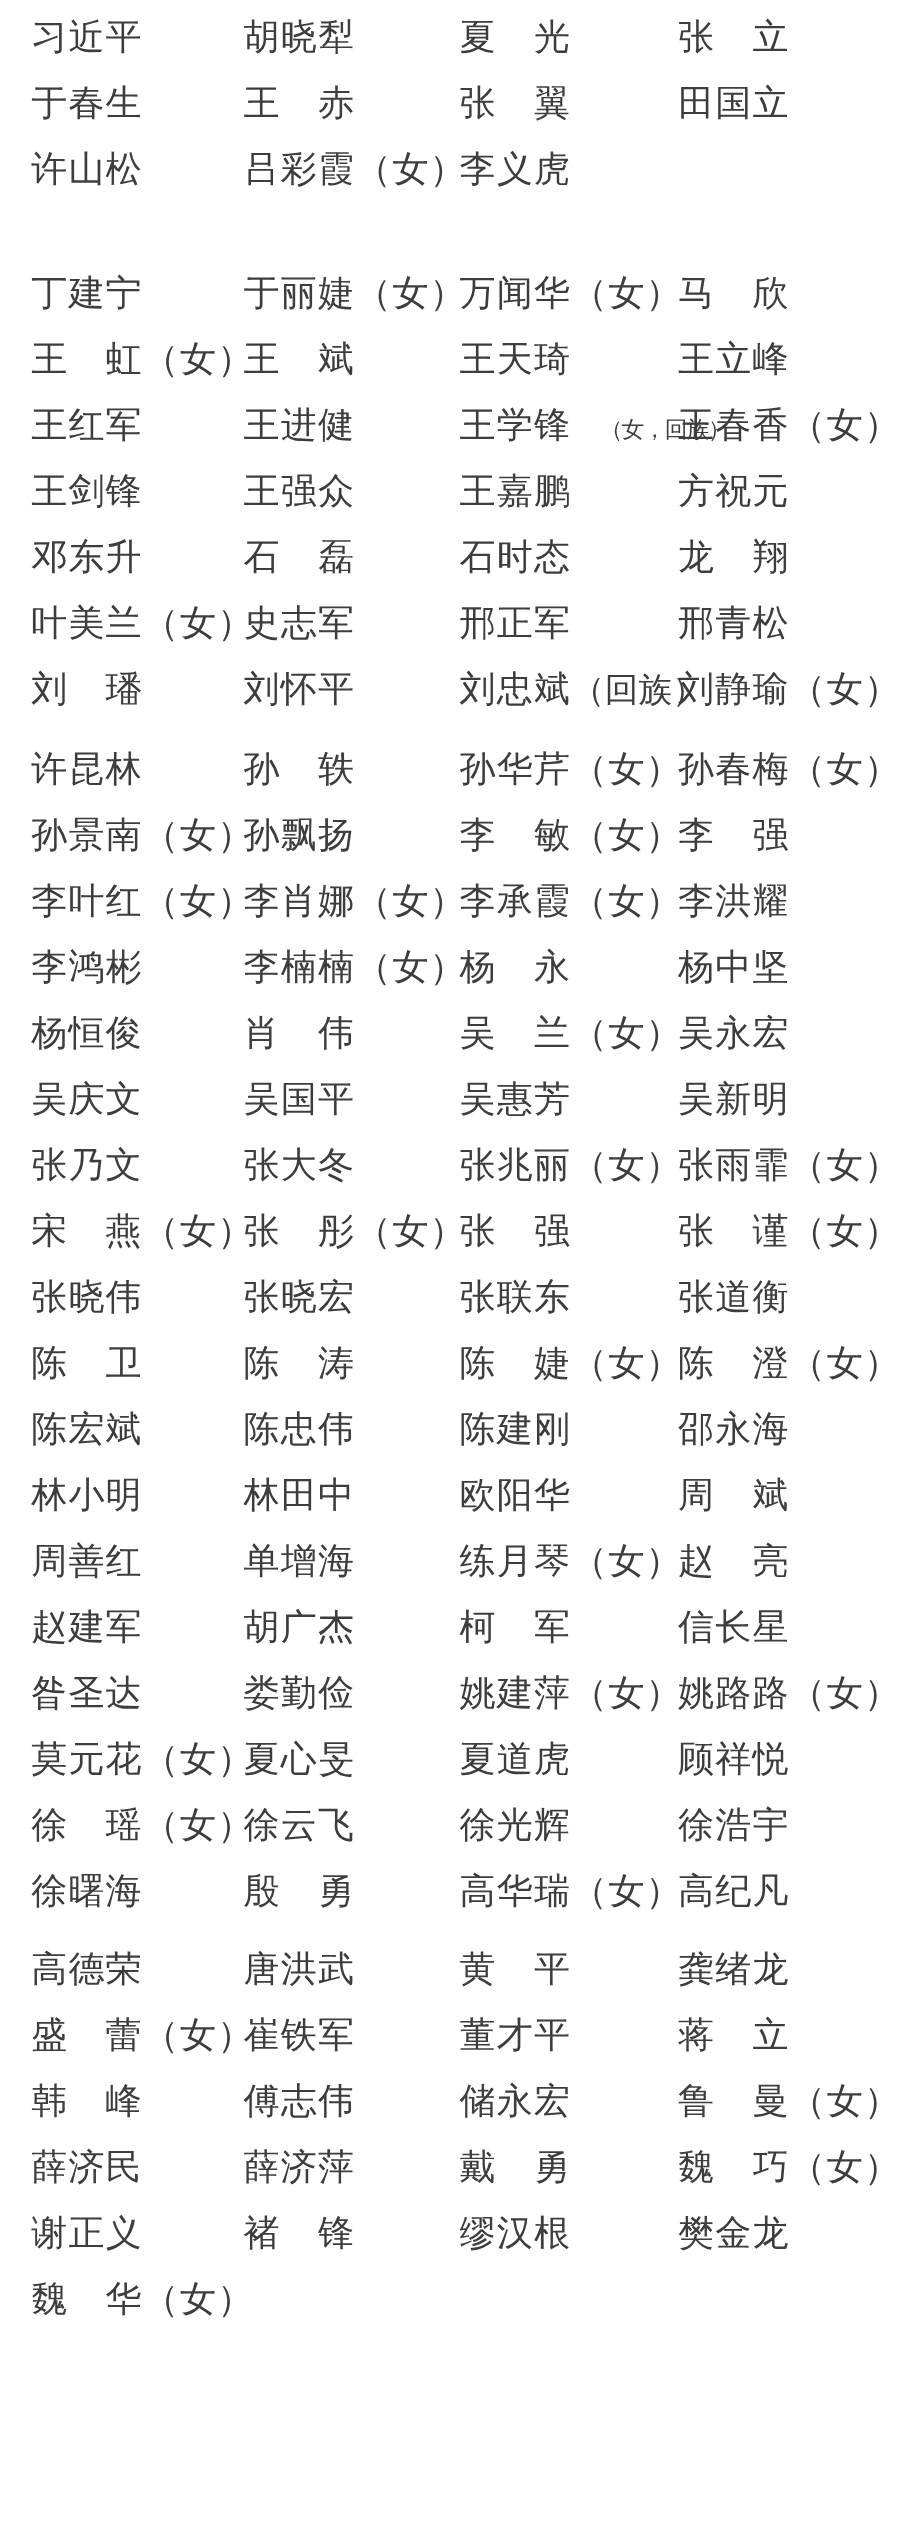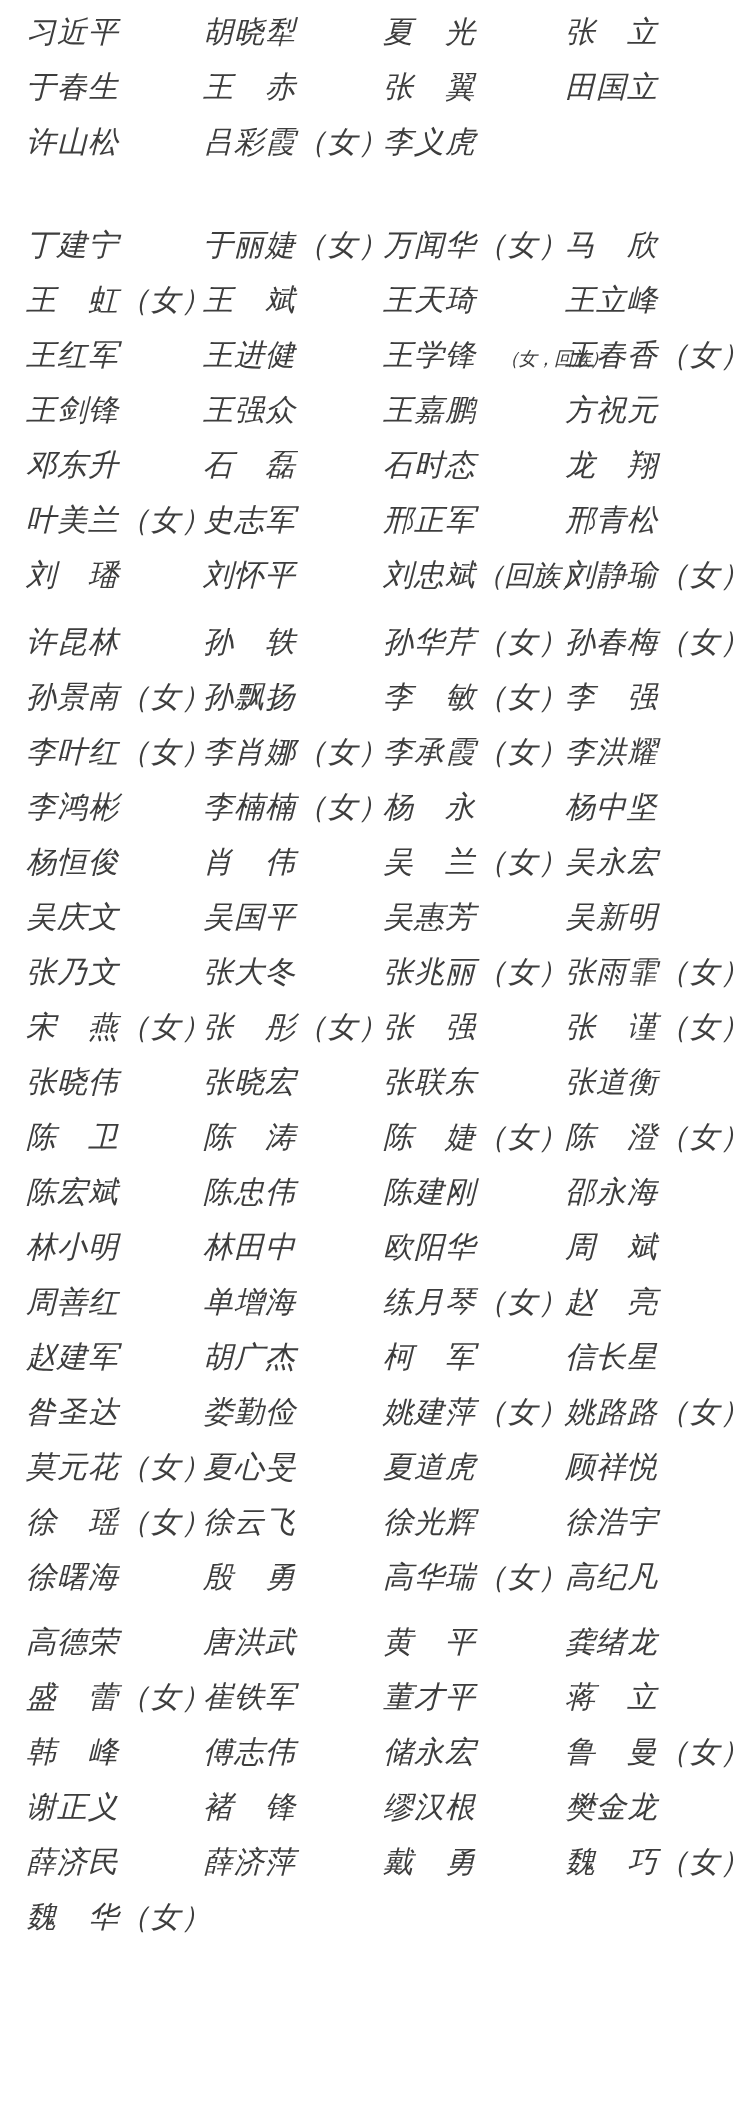--- a/index.html
+++ b/index.html
@@ -12,21 +12,21 @@
     height: 2107px;
     overflow: hidden;
     font-family: "Liberation Serif", "DejaVu Serif", serif;
     color: #3d3d3d;
   }
   .doc {
     padding-top: 4px;
     padding-left: 26px;
     padding-right: 8px;
   }
-  .section { margin: 0; font-style: italic; }
+  .section { margin: 0; }
   .section + .section.gap-large { margin-top: 48px; }
   .section + .section.gap-small { margin-top: 12px; }
   .section + .section.gap-tiny  { margin-top: 10px; }
   .row {
     display: grid;
     grid-template-columns: 177px 180px 182px 1fr;
     height: 55px;
     align-items: center;
   }
   .cell {
@@ -230,28 +230,28 @@
         <div class="cell"><span class="name">董才平</span></div>
         <div class="cell"><span class="name">蒋　立</span></div>
       </div>
       <div class="row">
         <div class="cell"><span class="name">韩　峰</span></div>
         <div class="cell"><span class="name">傅志伟</span></div>
         <div class="cell"><span class="name">储永宏</span></div>
         <div class="cell"><span class="name">鲁　曼</span><span class="note-normal">（女）</span></div>
       </div>
       <div class="row">
+        <div class="cell"><span class="name">薛济民</span></div>
+        <div class="cell"><span class="name">薛济萍</span></div>
+        <div class="cell"><span class="name">戴　勇</span></div>
+        <div class="cell"><span class="name">魏　巧</span><span class="note-normal">（女）</span></div>
+      </div>
+      <div class="row">
         <div class="cell"><span class="name">谢正义</span></div>
         <div class="cell"><span class="name">褚　锋</span></div>
         <div class="cell"><span class="name">缪汉根</span></div>
         <div class="cell"><span class="name">樊金龙</span></div>
       </div>
       <div class="row">
-        <div class="cell"><span class="name">薛济民</span></div>
-        <div class="cell"><span class="name">薛济萍</span></div>
-        <div class="cell"><span class="name">戴　勇</span></div>
-        <div class="cell"><span class="name">魏　巧</span><span class="note-normal">（女）</span></div>
-      </div>
-      <div class="row">
         <div class="cell"><span class="name">魏　华</span><span class="note-normal">（女）</span></div>
       </div>
     </section>
   </main>
 
 </body></html>

